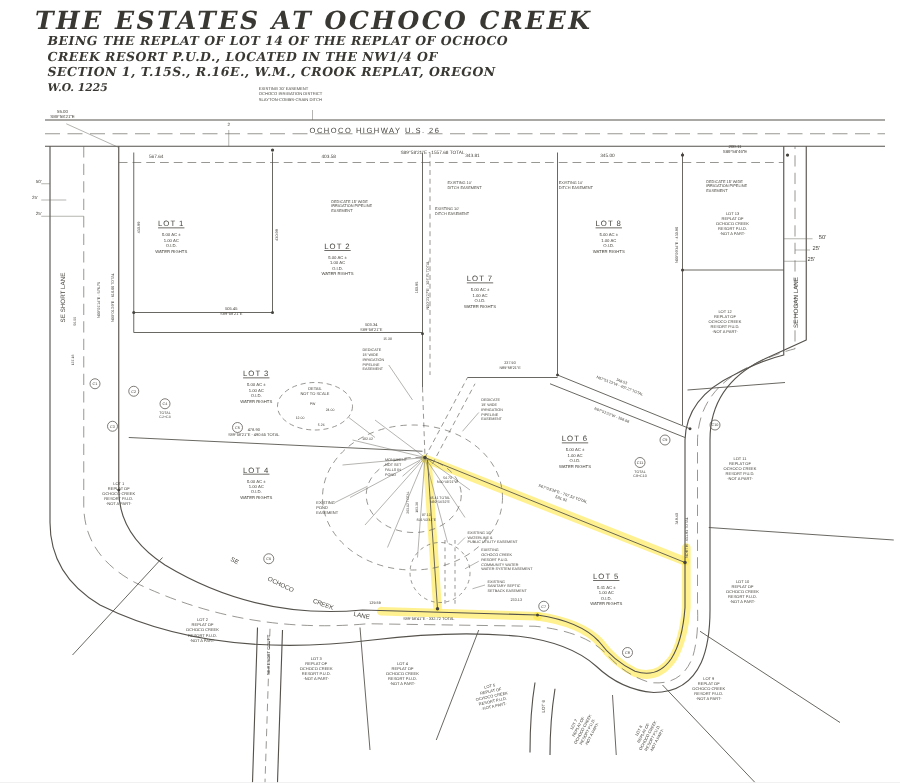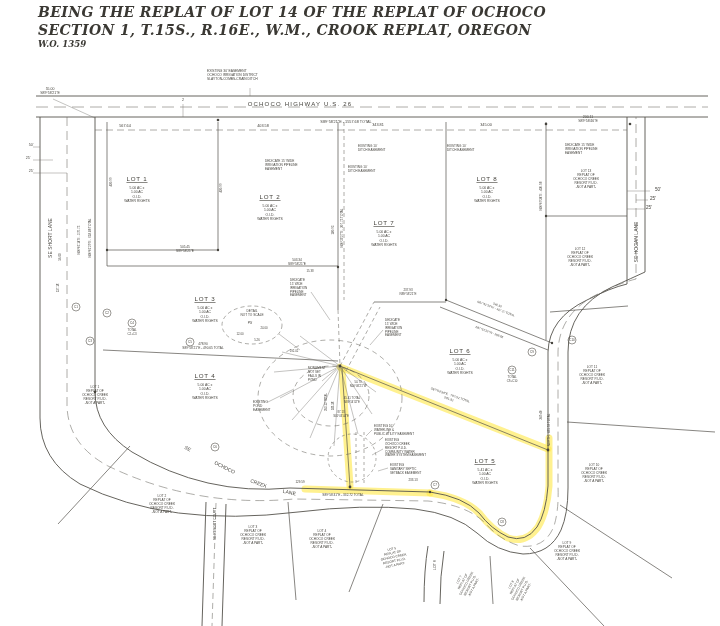--- a/index.html
+++ b/index.html
@@ -1,20 +1,20 @@
 <!DOCTYPE html>
 <html><head>
 <meta charset="utf-8">
 <style>
   html,body{margin:0;padding:0;background:#e8e8e8;}
   .sheet{position:relative;width:720px;height:626px;background:#ffffff;overflow:hidden;
          font-family:"DejaVu Serif", serif;}
   .titleblock{position:absolute;left:28px;top:4px;z-index:3;color:#3a3833;}
   .main-title{font-style:italic;font-weight:600;font-size:20px;letter-spacing:2px;white-space:nowrap;}
-  .sub{font-style:italic;font-weight:700;font-size:14px;letter-spacing:.4px;margin-left:10px;line-height:1.25;white-space:nowrap;}
+  .sub{font-style:italic;font-weight:700;font-size:10px;letter-spacing:.4px;margin-left:10px;line-height:1.25;white-space:nowrap;}
   .wo{font-style:italic;font-weight:700;font-size:8.6px;margin-left:10px;line-height:1.3;}
   svg{position:absolute;left:0;top:0;}
   svg text{font-family:"Liberation Sans", sans-serif;fill:#45433d;}
 </style>
 </head>
 <body>
 
 <div class="sheet">
 
   <svg id="plat" width="720" height="626" viewBox="0 0 720 626">
@@ -225,18 +225,20 @@
           <text x="572" y="341.1" font-size="3" text-anchor="middle">C10</text>
         </g>
         <g>
           <circle cx="512" cy="370" r="4" fill="none" stroke="#55524c" stroke-width="0.6"></circle>
           <text x="512" y="371.1" font-size="3" text-anchor="middle">C11</text>
         </g>
       </g>
   </svg>
 
   <div class="titleblock">
+    <div class="main-title">THE ESTATES AT OCHOCO CREEK</div>
     <div class="sub">BEING THE REPLAT OF LOT 14 OF THE REPLAT OF OCHOCO</div>
+    <div class="sub">CREEK RESORT P.U.D., LOCATED IN THE NW1/4 OF</div>
     <div class="sub">SECTION 1, T.15S., R.16E., W.M., CROOK REPLAT, OREGON</div>
-    <div class="wo">W.O. 1359</div>
+    <div class="wo">W.O. 1225</div>
   </div>
 
 </div>
 
 </body></html>

